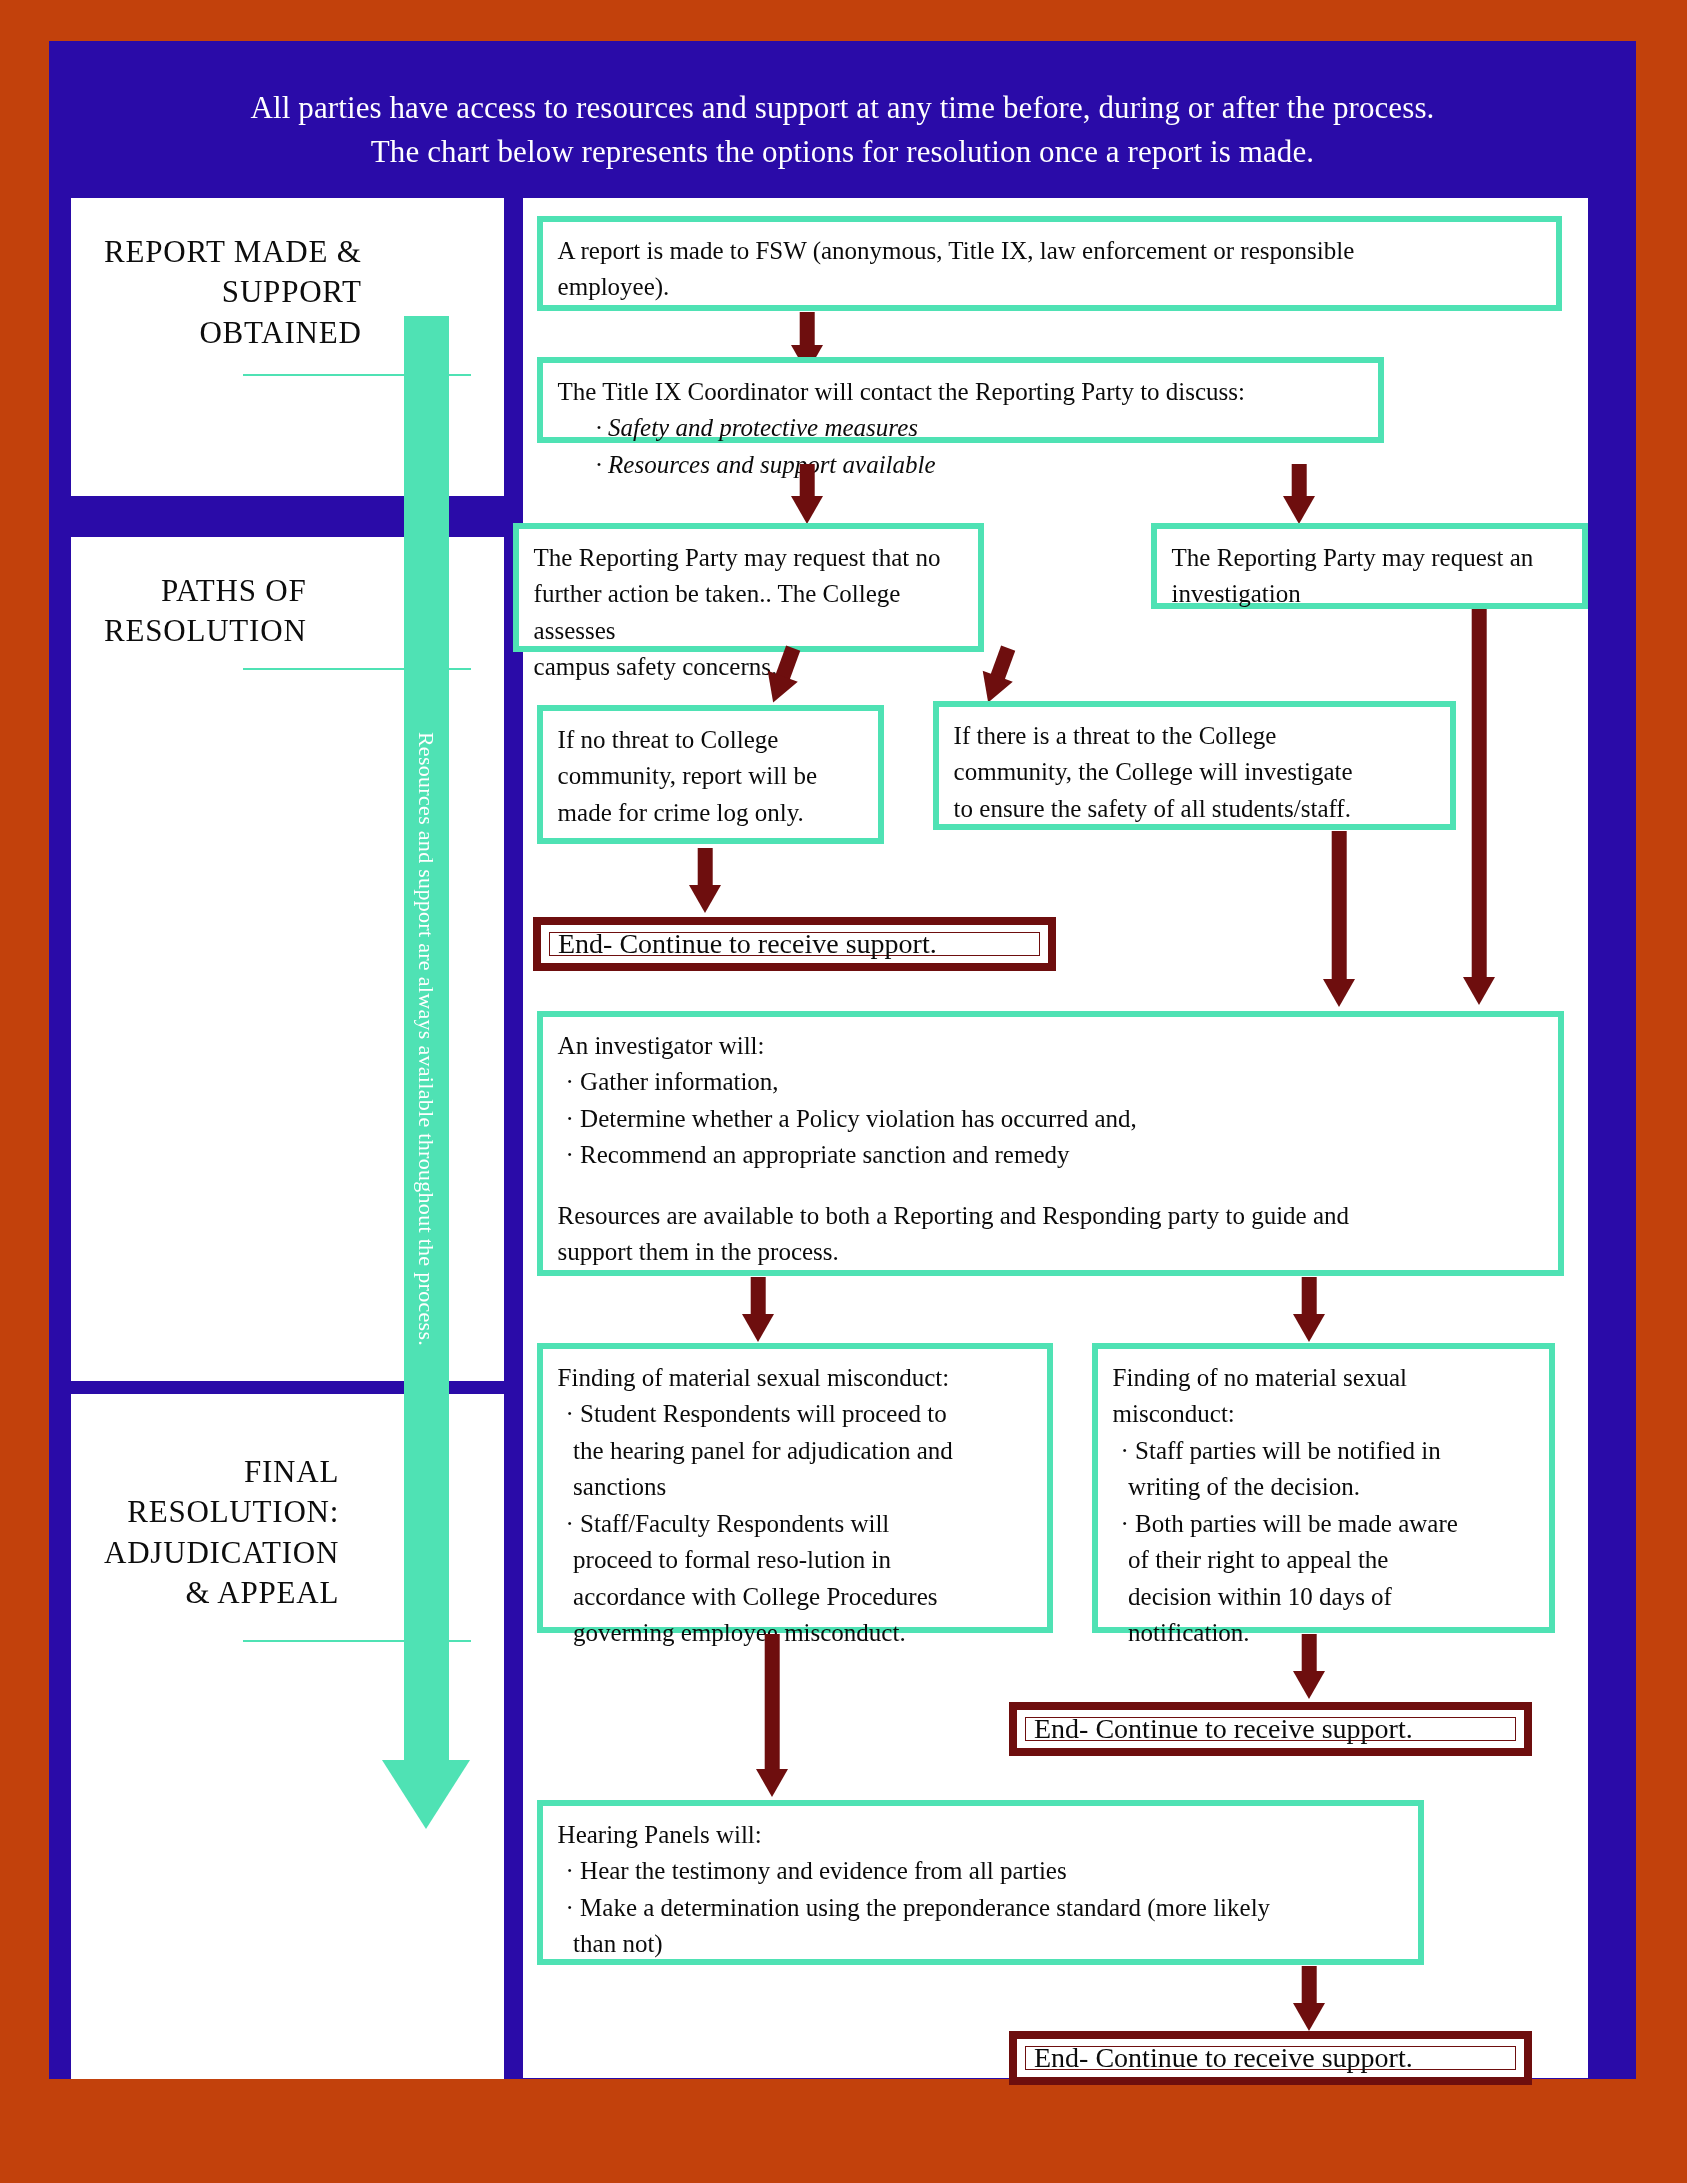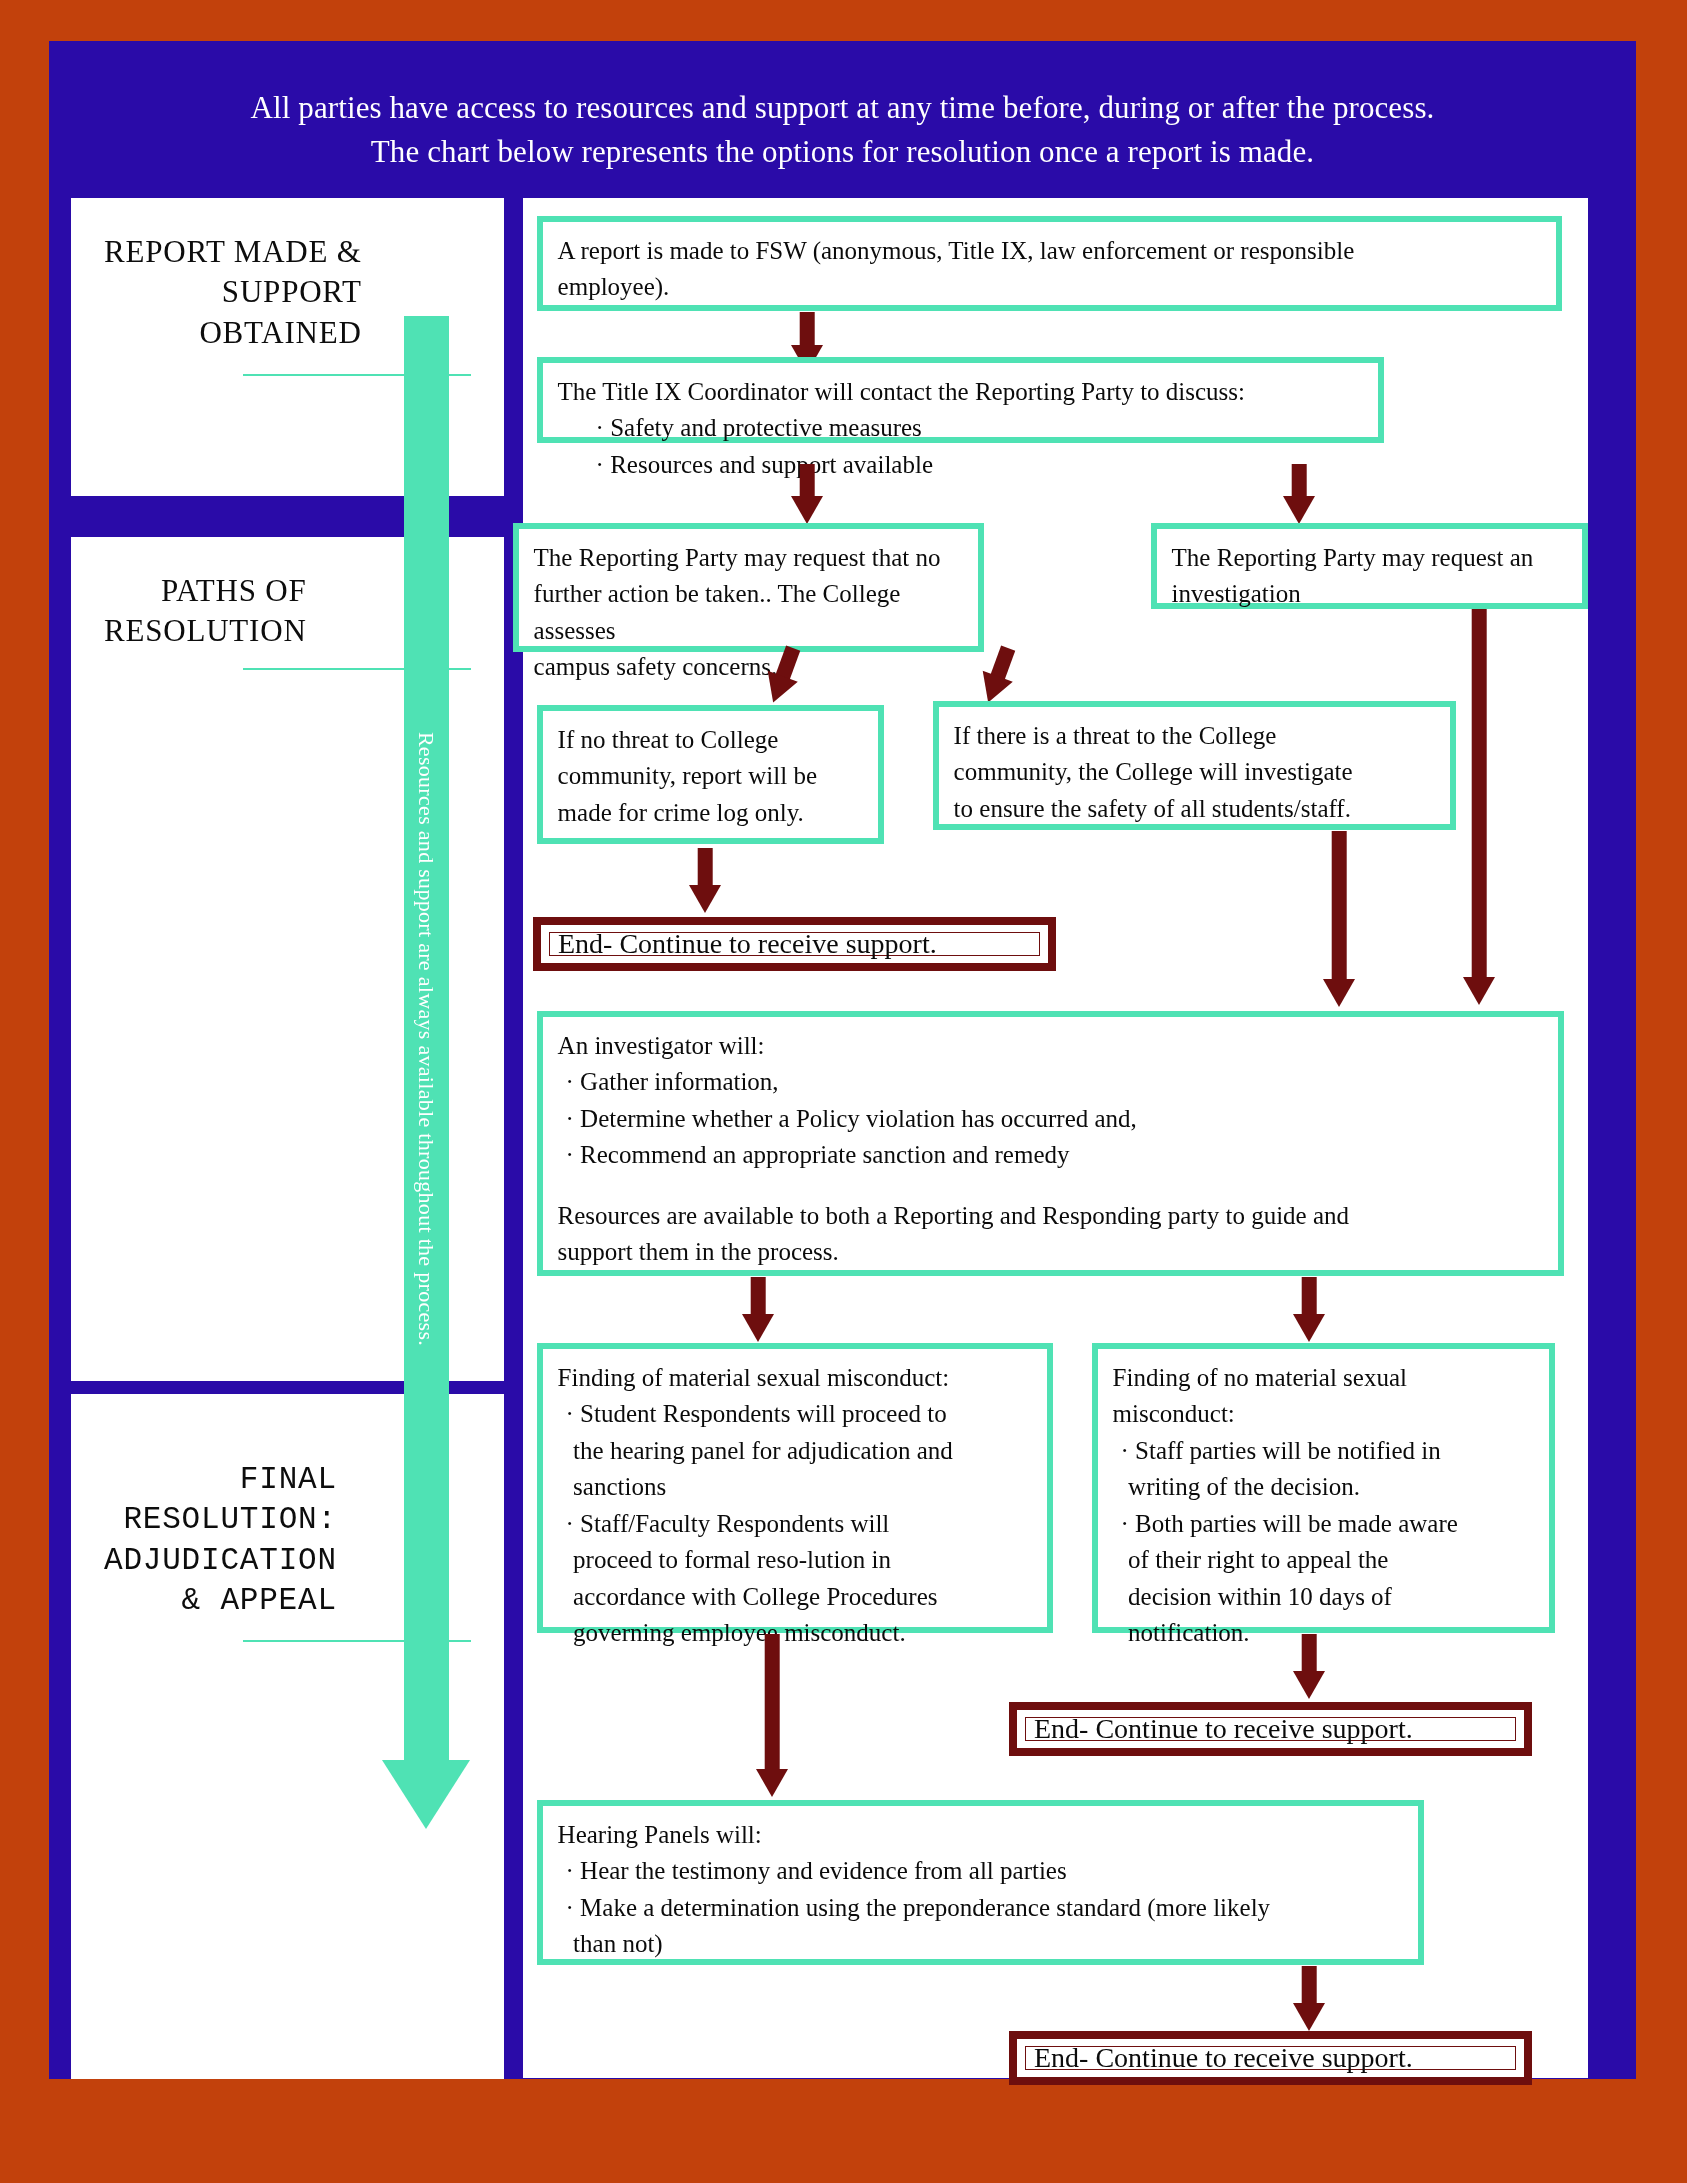--- a/index.html
+++ b/index.html
@@ -54,21 +54,21 @@
     left: 33px;
     color: #0d0d0d;
     font-size: 31px;
     line-height: 1.30;
     letter-spacing: 0.8px;
     font-weight: 400;
     text-align: right;
   }
   #label-report { top: 34px; }
   #label-paths  { top: 34px; }
-  #label-final  { top: 66px; font-family: Liberation Mono, monospace; }
+  #label-final  { top: 58px; }
 
   .label-underline {
     position: absolute;
     left: 172px;
     height: 2px;
     width: 228px;
     background: #4FE2B4;
   }
 
   
@@ -123,21 +123,21 @@
     border: 6px solid #4FE2B4;
     box-sizing: border-box;
     color: #0b0b0b;
     font-size: 25px;
     line-height: 1.46;
     padding: 10.6px 12px 10.6px 14.6px;
   }
   .fbox p { margin: 0; }
   .fbox .bullet-line { padding-left: 22.5px; text-indent: -14.6px; }
   .fbox .bullet-line.indent2 { padding-left: 38px; text-indent: -22.5px; }
-  .fbox .sub { padding-left: 38px; }
+  .fbox .sub { padding-left: 38px; font-style: italic; }
   .fbox .spacer { height: 24px; }
 
   
   .endbox {
     position: absolute;
     background: #ffffff;
     border: 8px solid #6E0E0E;
     outline: 0;
     box-sizing: border-box;
     color: #0b0b0b;

